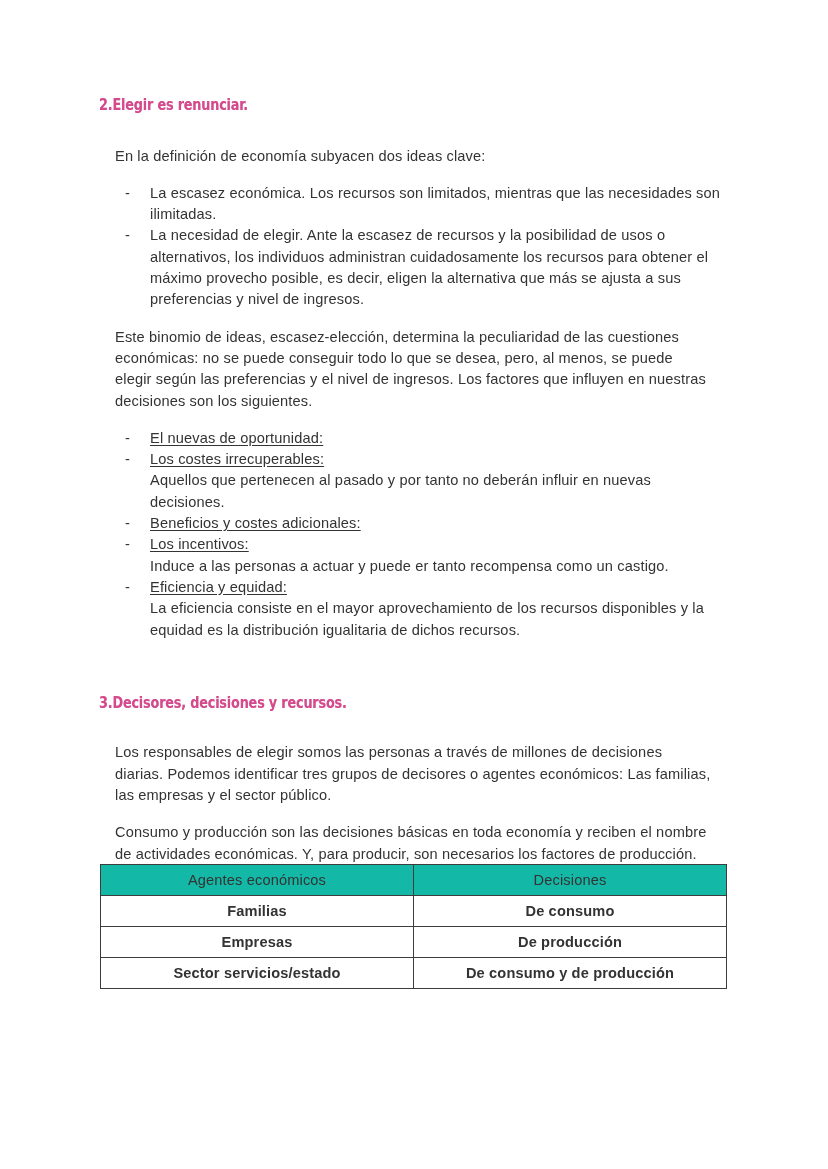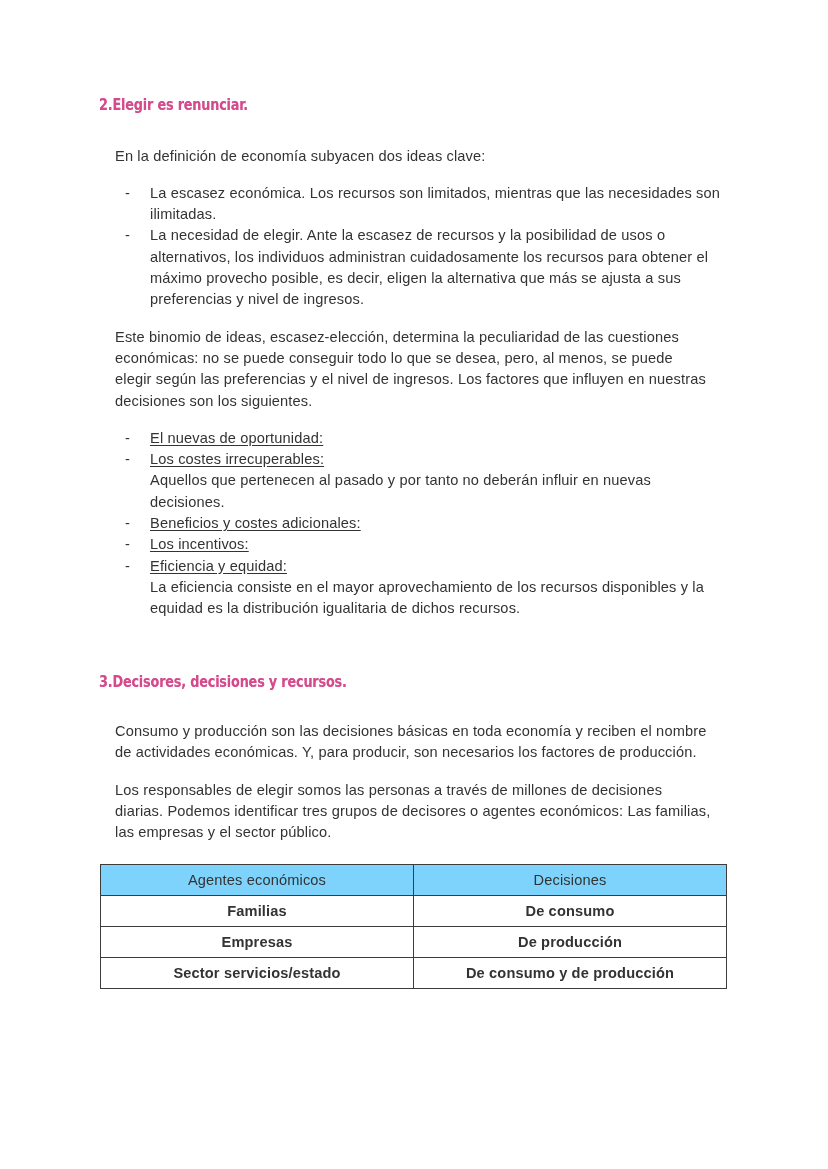--- a/index.html
+++ b/index.html
@@ -105,21 +105,21 @@
     border: 1.6px solid #3c3c3c;
     text-align: center;
     font-size: 14.6px;
     font-weight: normal;
     color: #333333;
     height: 30px;
     padding: 0 4px;
     letter-spacing: 0.01em;
   }
   table.agents-table thead th {
-    background: #7dd3fc;
+    background: #14b8a6;
   }
   table.agents-table tbody td {
     background: #ffffff;
     font-weight: bold;
   }
 </style>
 </head>
 <body>
 
 <div class="page">
@@ -147,32 +147,33 @@
       </li>
       <li>
         <span class="dash">-</span><span class="term-label">Los costes irrecuperables:</span><br>
         <span>Aquellos que pertenecen al pasado y por tanto no deberán influir en nuevas decisiones.</span>
       </li>
       <li>
         <span class="dash">-</span><span class="term-label">Beneficios y costes adicionales:</span><br>
       </li>
       <li>
         <span class="dash">-</span><span class="term-label">Los incentivos:</span><br>
+        <span>Induce a las personas a actuar y puede er tanto recompensa como un castigo.</span>
       </li>
       <li>
         <span class="dash">-</span><span class="term-label">Eficiencia y equidad:</span><br>
         <span>La eficiencia consiste en el mayor aprovechamiento de los recursos disponibles y la equidad es la distribución igualitaria de dichos recursos.</span>
       </li>
     </ul>
 
     <h2 class="section-heading heading-3" style="margin-top: 53px;">3.Decisores, decisiones y recursos.</h2>
 
+    <p class="body-text gap-para">Los responsables de elegir somos las personas a través de millones de decisiones diarias. Podemos identificar tres grupos de decisores o agentes económicos: Las familias, las empresas y el sector público.</p>
+
     <p class="body-text">Consumo y producción son las decisiones básicas en toda economía y reciben el nombre de actividades económicas. Y, para producir, son necesarios los factores de producción.</p>
-
-    <p class="body-text gap-para">Los responsables de elegir somos las personas a través de millones de decisiones diarias. Podemos identificar tres grupos de decisores o agentes económicos: Las familias, las empresas y el sector público.</p>
 
   </div>
 
   <div class="table-wrap">
     <table class="agents-table">
       <colgroup>
         <col class="col-agents">
         <col class="col-decisions">
       </colgroup>
       <thead>

